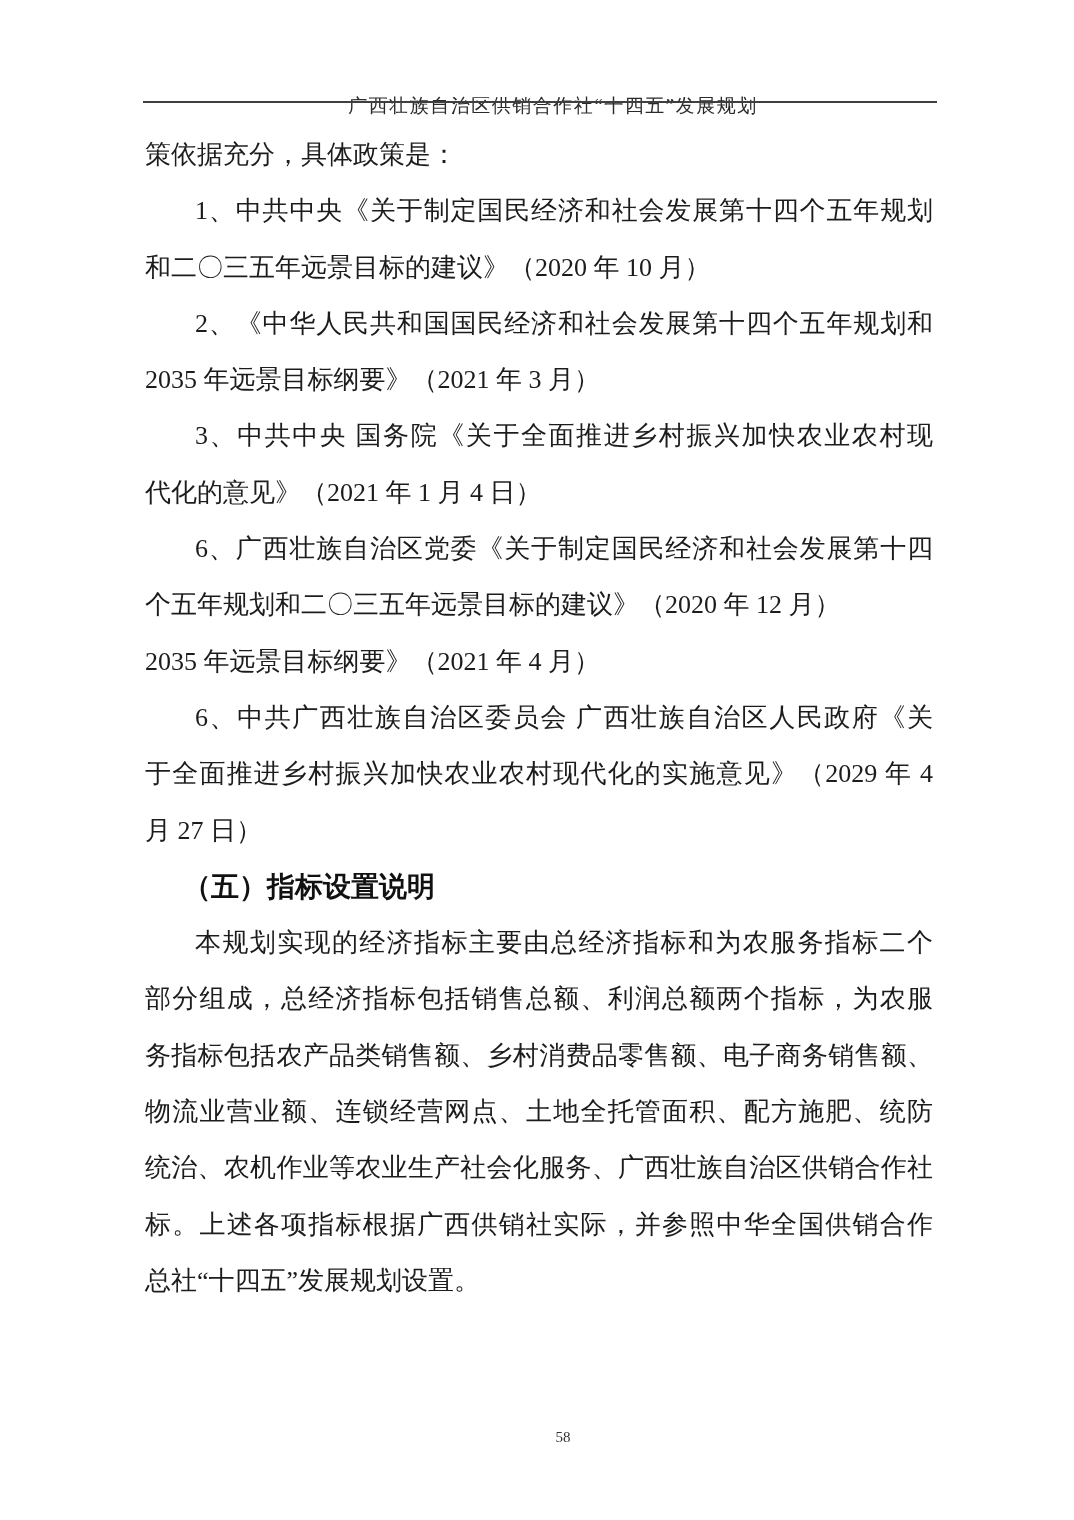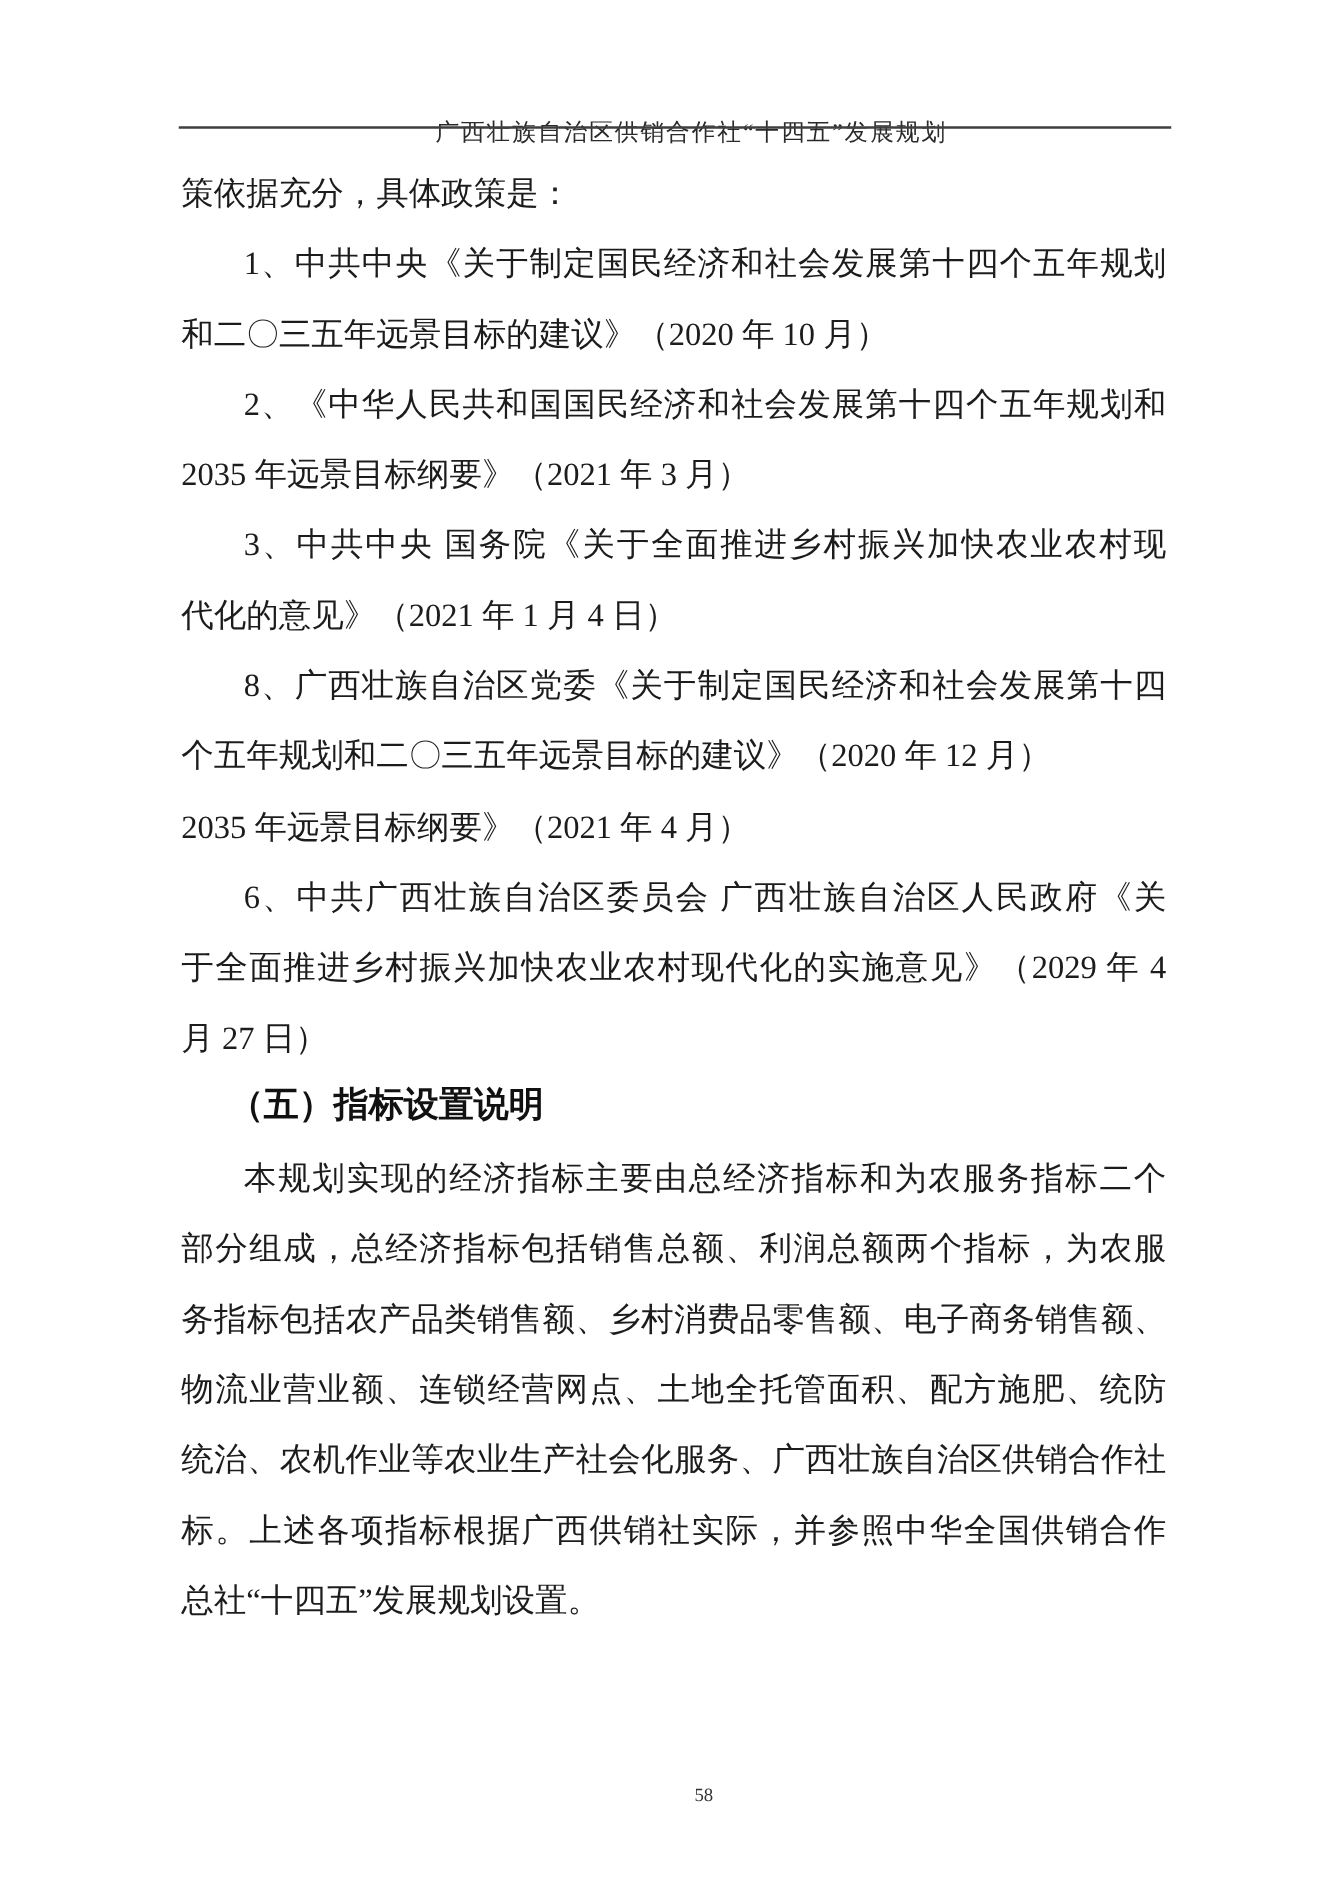--- a/index.html
+++ b/index.html
@@ -53,21 +53,21 @@
     white-space: nowrap;
     overflow: visible;
   }
   .ln.end {
     text-align-last: left;
   }
   .ln.ind {
     text-indent: 50px;
   }
   .ln.heading {
-    font-family: Liberation Mono, monospace;
+    font-family: Liberation Sans, sans-serif;
     font-weight: bold;
     font-size: 28px;
     text-indent: 38px;
     text-align-last: left;
     color: #111111;
   }
   
   .footer {
     position: absolute;
     top: 1429px;
@@ -93,21 +93,21 @@
 
     <div class="ln ind">1、中共中央《关于制定国民经济和社会发展第十四个五年规划</div>
     <div class="ln end">和二〇三五年远景目标的建议》（2020 年 10 月）</div>
 
     <div class="ln ind">2、《中华人民共和国国民经济和社会发展第十四个五年规划和</div>
     <div class="ln end">2035 年远景目标纲要》（2021 年 3 月）</div>
 
     <div class="ln ind">3、中共中央 国务院《关于全面推进乡村振兴加快农业农村现</div>
     <div class="ln end">代化的意见》（2021 年 1 月 4 日）</div>
 
-    <div class="ln ind">8、广西壮族自治区党委《关于制定国民经济和社会发展第十四</div>
+    <div class="ln ind">6、广西壮族自治区党委《关于制定国民经济和社会发展第十四</div>
     <div class="ln end">个五年规划和二〇三五年远景目标的建议》（2020 年 12 月）</div>
 
     <div class="ln end">2035 年远景目标纲要》（2021 年 4 月）</div>
 
     <div class="ln ind">6、中共广西壮族自治区委员会 广西壮族自治区人民政府《关</div>
     <div class="ln">于全面推进乡村振兴加快农业农村现代化的实施意见》（2029 年 4</div>
     <div class="ln end">月 27 日）</div>
 
     <div class="ln heading">（五）指标设置说明</div>
 

